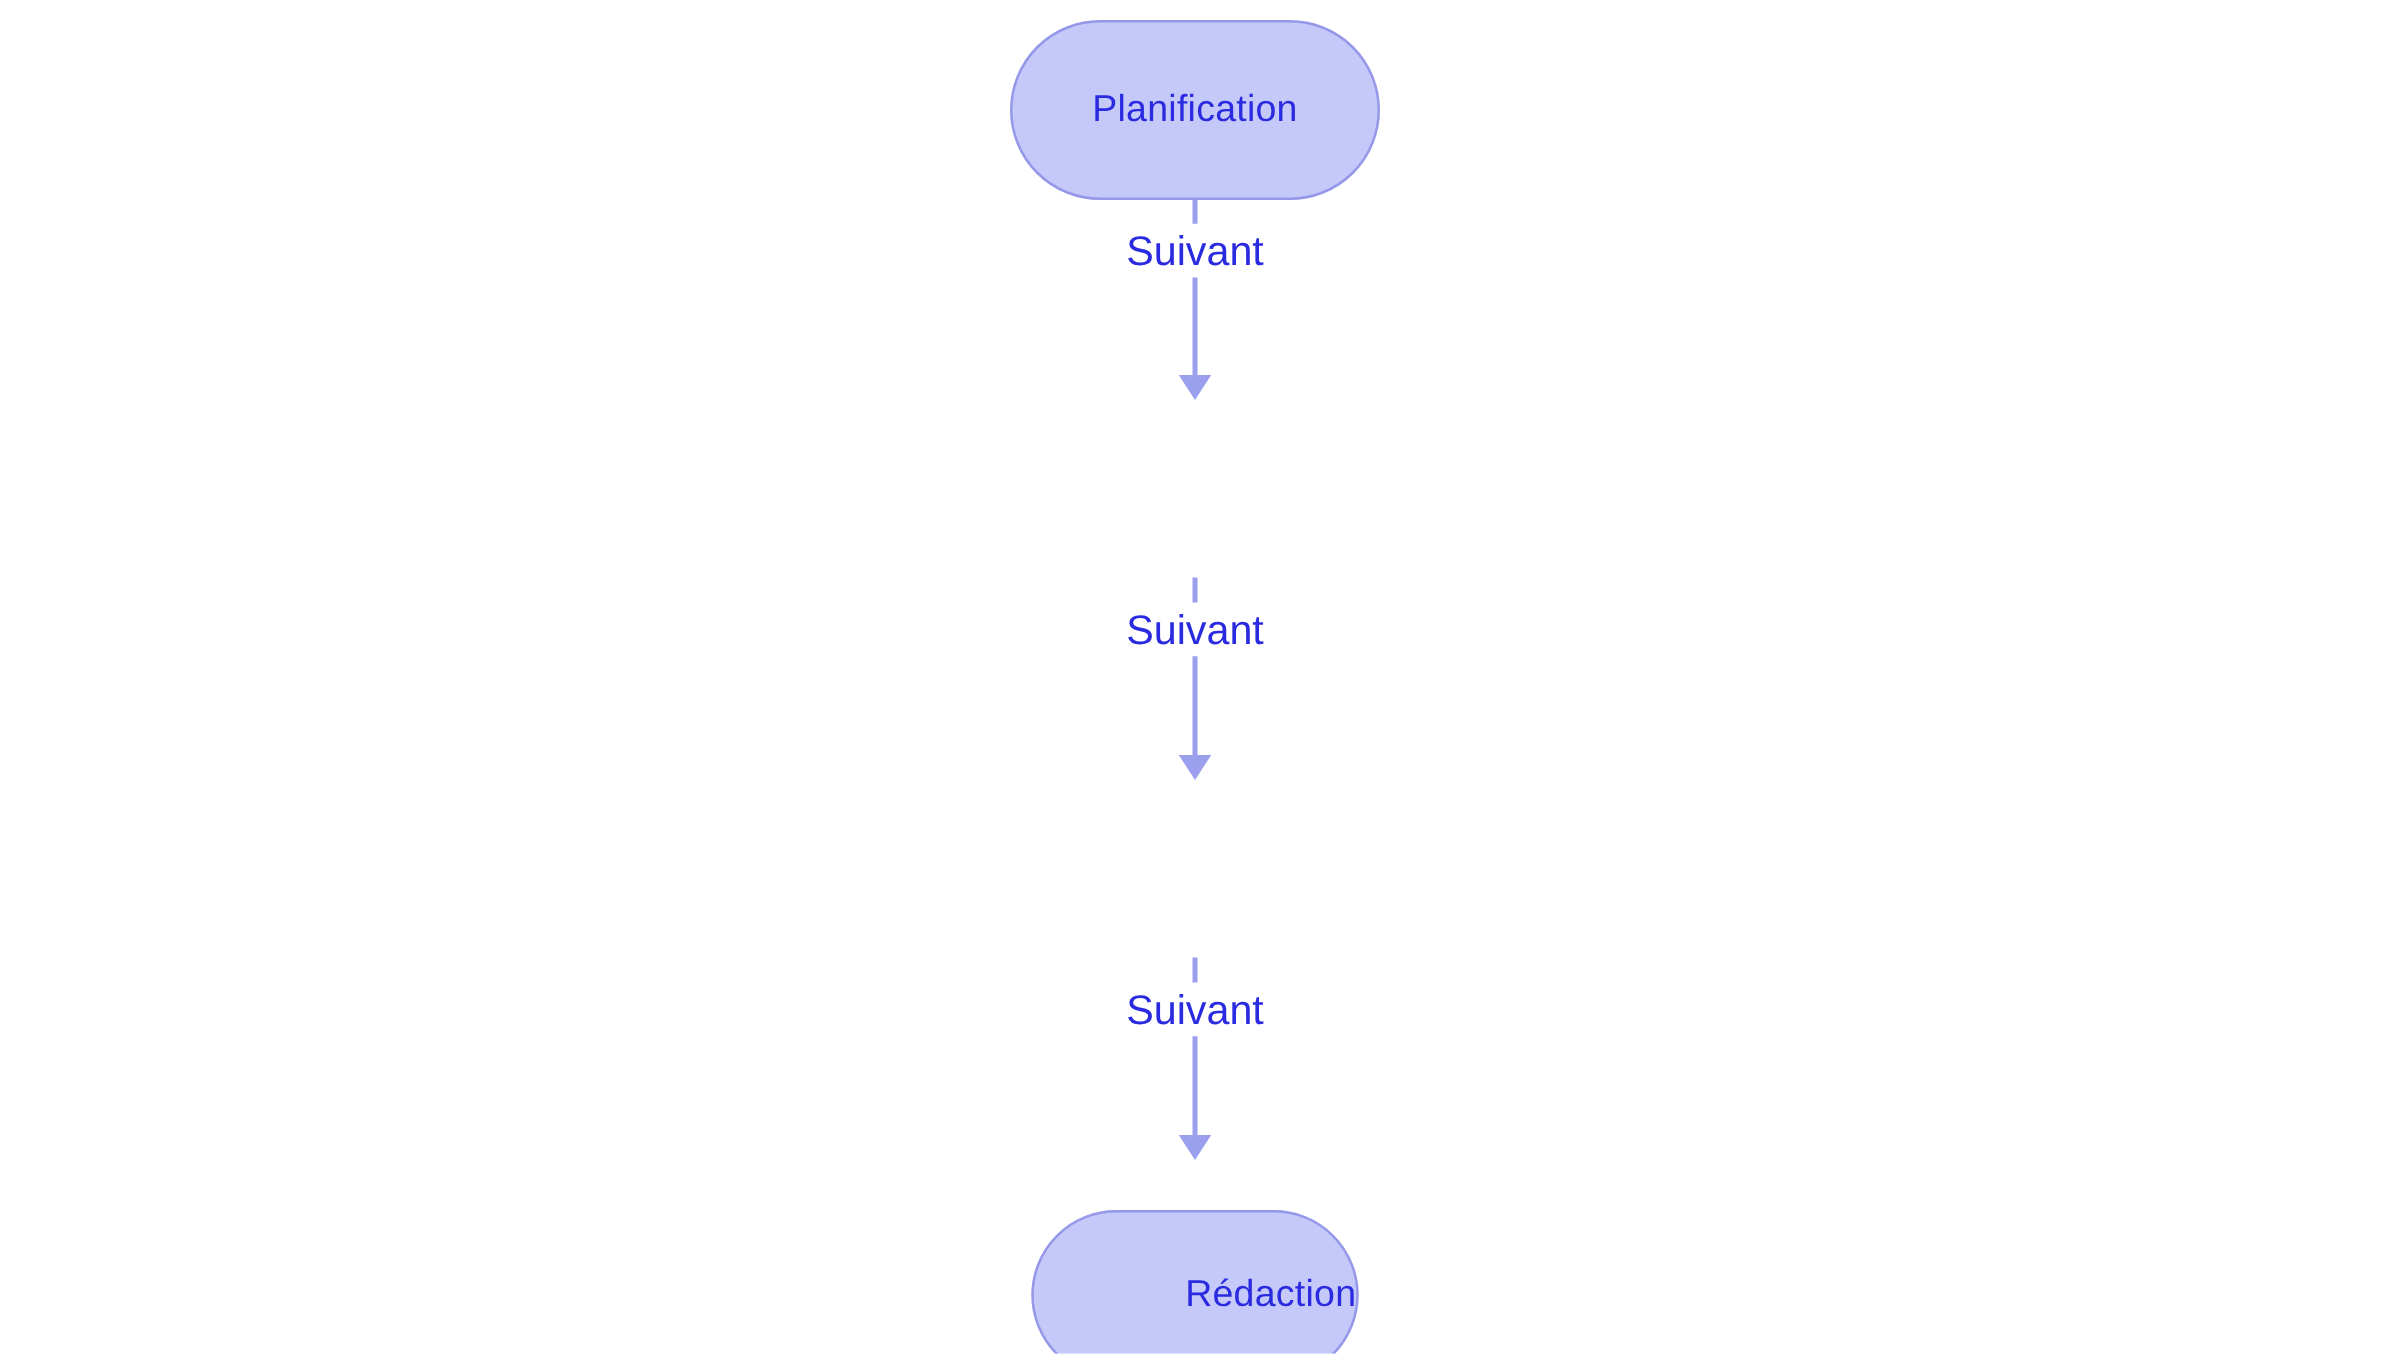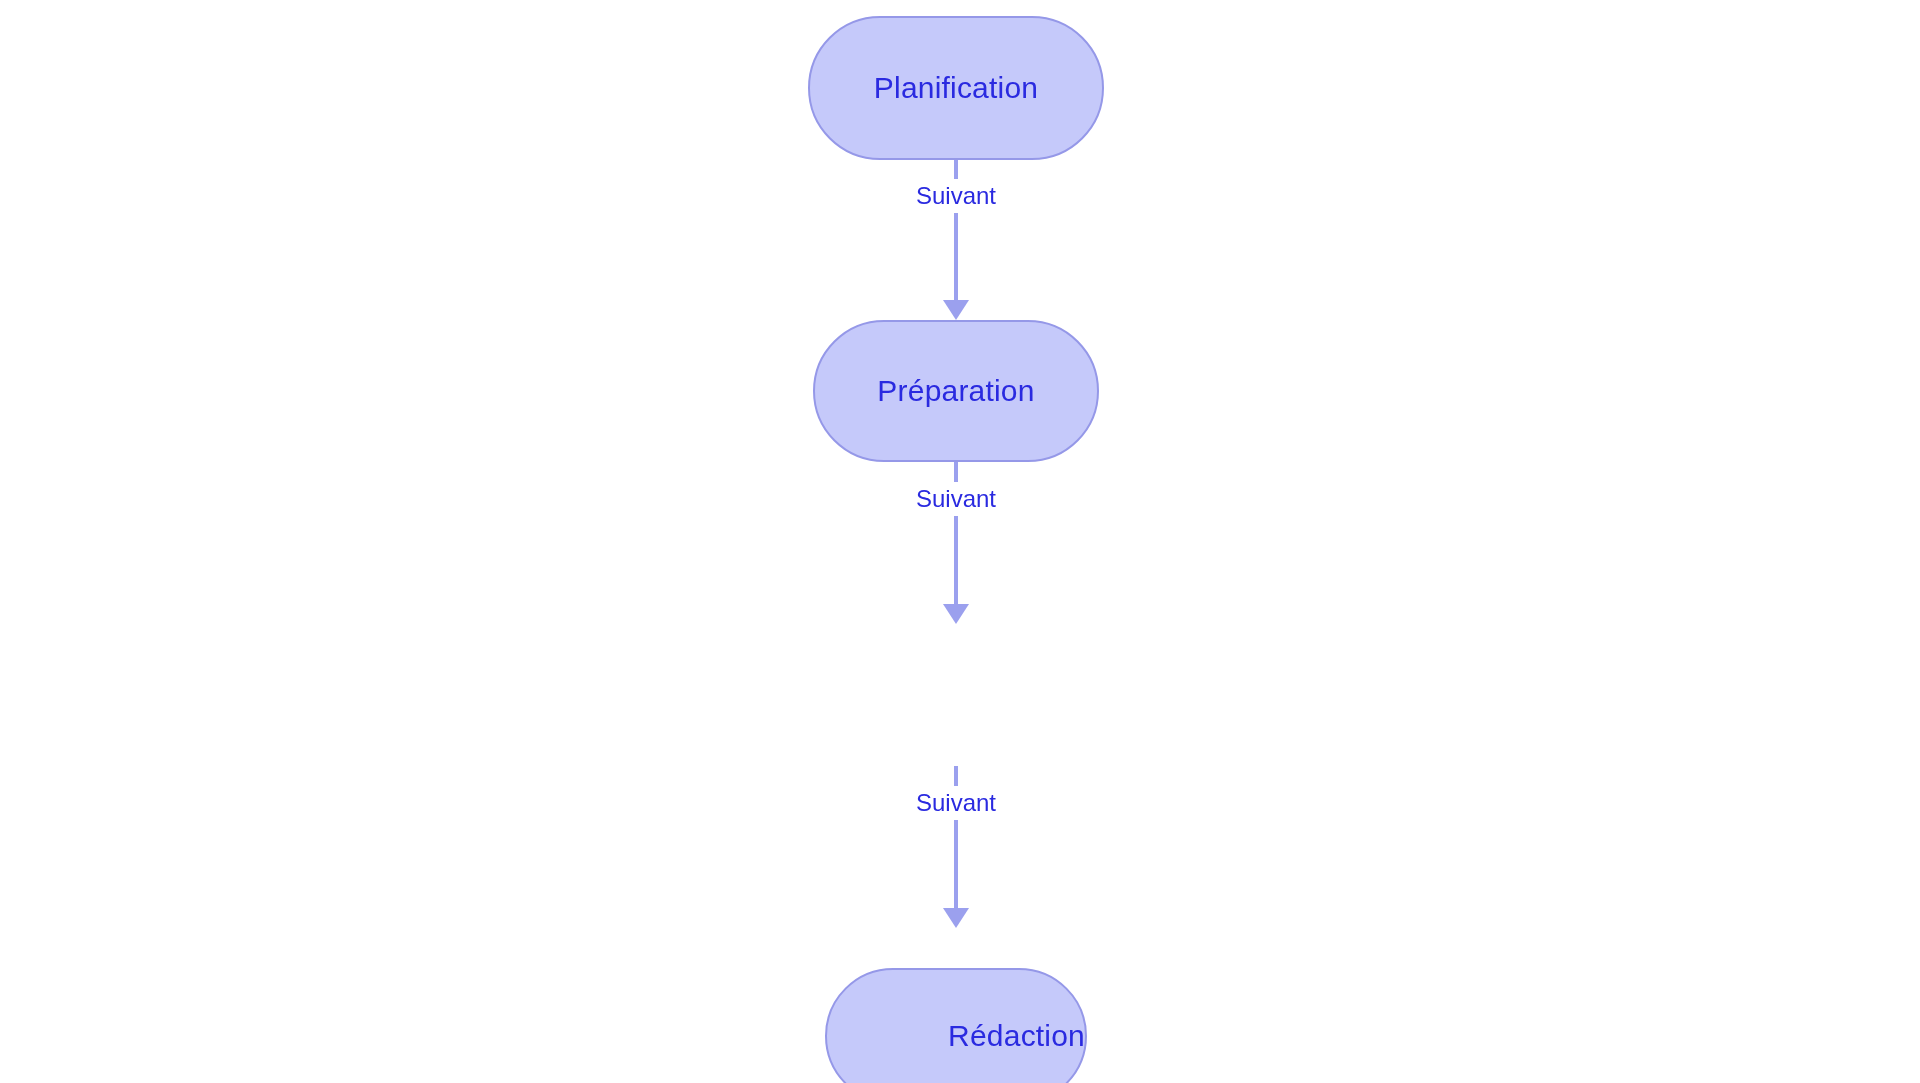--- a/index.html
+++ b/index.html
@@ -83,21 +83,21 @@
     border-left: 13px solid transparent;
     border-right: 13px solid transparent;
     border-top: 20px solid #9ba0ee;
   }
   .edge-label {
     position: absolute;
     left: 50%;
     transform: translateX(-50%);
     background: #ffffff;
     color: #2a2ae0;
-    font-size: 24px;
+    font-size: 33px;
     line-height: 1;
     padding: 5px 7px;
     white-space: nowrap;
     z-index: 2;
     font-family: "Liberation Sans", sans-serif;
   }
 
   
   .edge-1          { top: 160px; height: 160px; }
   .edge-1 .edge-line  { height: 140px; }
@@ -125,23 +125,20 @@
     <div class="node node-1">
       <span class="node-label">Planification</span>
     </div>
 
     <div class="edge edge-1">
       <div class="edge-line"></div>
       <div class="edge-arrow"></div>
       <div class="edge-label">Suivant</div>
     </div>
 
-    <div class="node node-2">
-      <span class="node-label">Préparation</span>
-    </div>
 
     <div class="edge edge-2">
       <div class="edge-line"></div>
       <div class="edge-arrow"></div>
       <div class="edge-label">Suivant</div>
     </div>
 
 
     <div class="edge edge-3">
       <div class="edge-line"></div>

